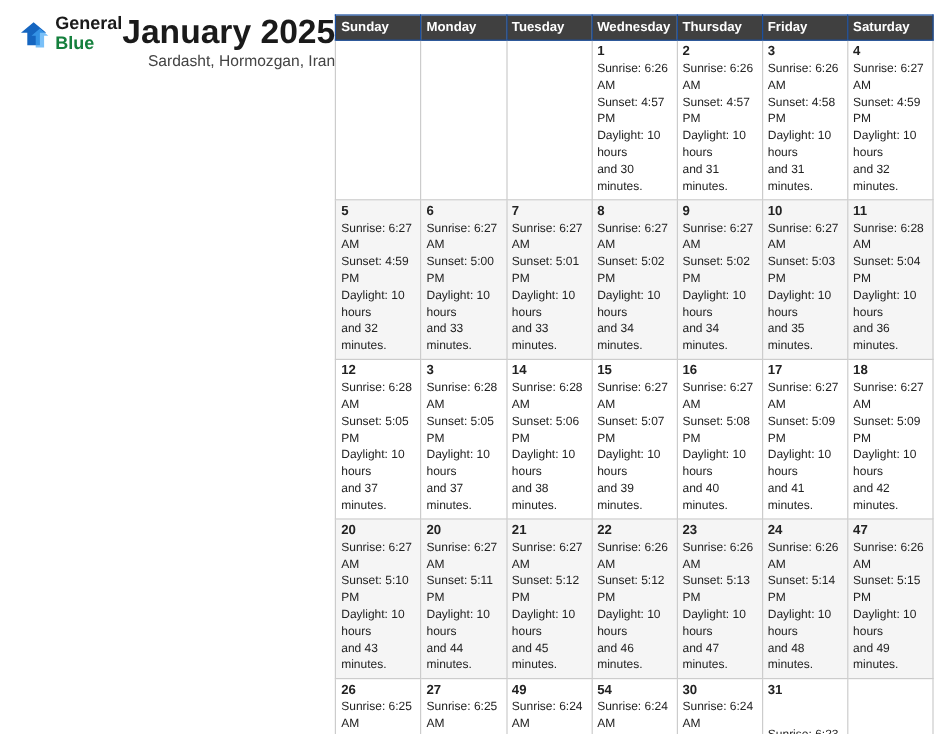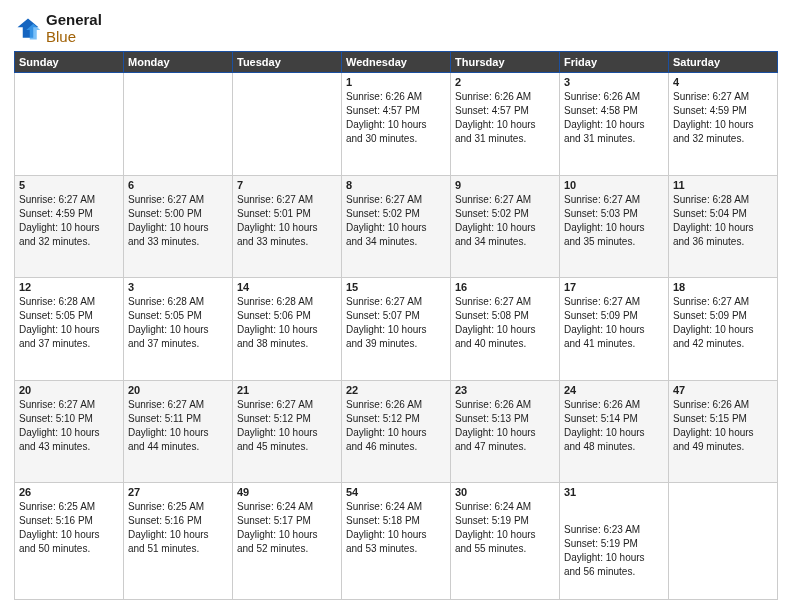--- a/index.html
+++ b/index.html
@@ -8,21 +8,21 @@
       height: 612px;
       font-family: Arial, sans-serif;
       background: #fff;
       overflow: hidden;
     }
     .page {
       width: 792px;
       height: 612px;
       padding: 12px 14px;
       display: flex;
-      flex-direction: column;
+      flex-direction: row;
     }
     .header {
       display: flex;
       align-items: flex-start;
       justify-content: space-between;
       margin-bottom: 6px;
     }
     .logo {
       display: flex;
       align-items: center;
@@ -93,22 +93,26 @@
 
 <div class="page">
   <div class="header">
     <div class="logo">
       <svg class="logo-icon" viewBox="0 0 32 32">
         <polygon points="16,4 28,14 22,14 22,26 10,26 10,14 4,14" fill="#1565c0"></polygon>
         <polygon points="22,10 30,17 26,17 26,28 18,28 18,17 14,17" fill="#42a5f5" opacity="0.7"></polygon>
       </svg>
       <div>
         <div style="font-size:15px;font-weight:bold;color:#1a1a1a;line-height:1.1;">General</div>
-        <div style="font-size:15px;font-weight:normal;color:#a16207;line-height:1.1;">Blue</div>
+        <div style="font-size:15px;font-weight:bold;color:#15803d;line-height:1.1;">Blue</div>
       </div>
+    </div>
+    <div class="title-block">
+      <div class="month-title">January 2025</div>
+      <div class="subtitle">Sardasht, Hormozgan, Iran</div>
     </div>
   </div>
 
   <table class="calendar">
     <thead>
       <tr>
       <th>Sunday</th>
           <th>Monday</th>
           <th>Tuesday</th>
           <th>Wednesday</th>

